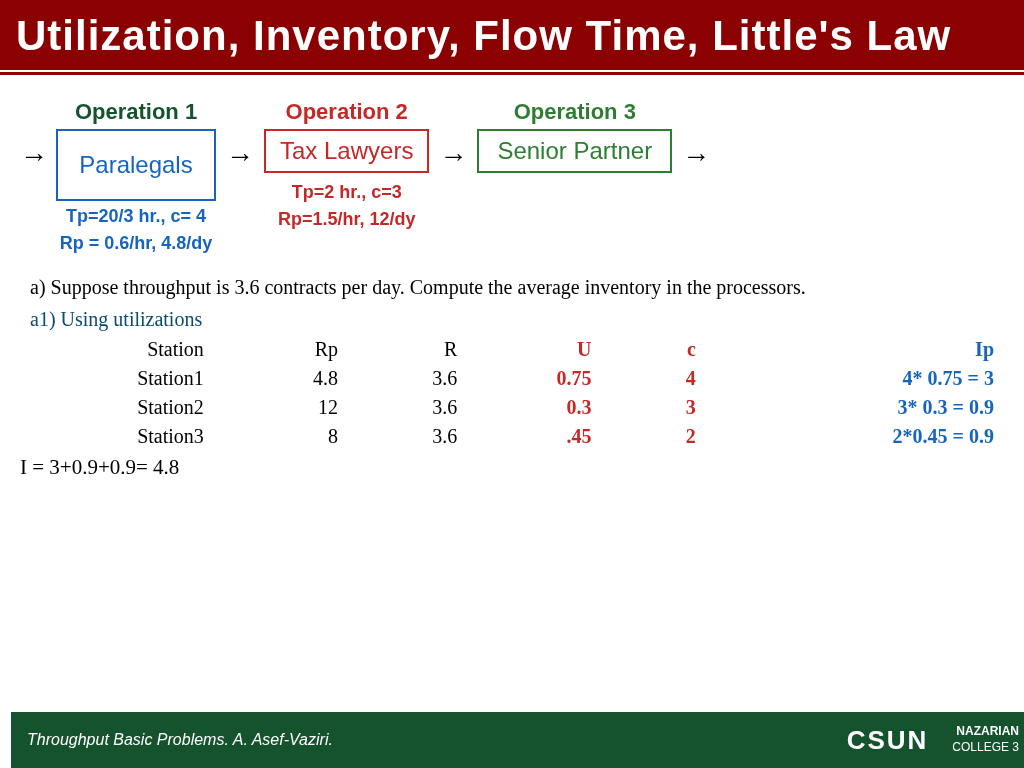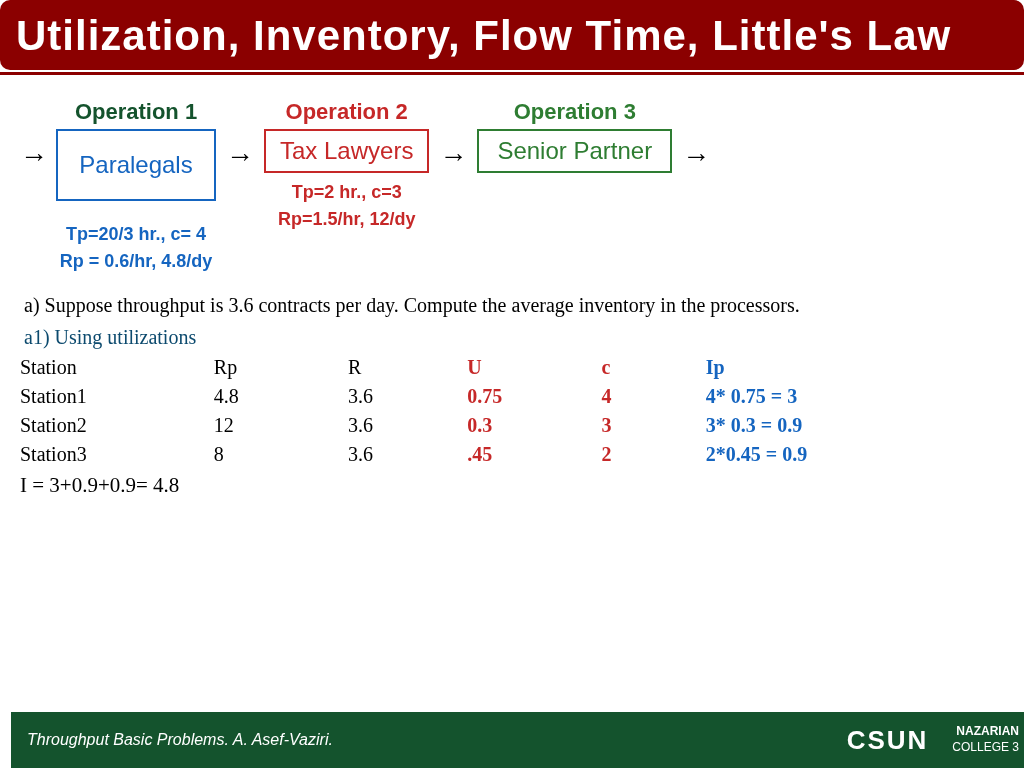--- a/index.html
+++ b/index.html
@@ -11,21 +11,20 @@
       overflow: hidden;
     }
 
     
     .header {
       background: #8B0000;
       padding: 10px 16px 8px 16px;
       min-height: 70px;
       display: flex;
       align-items: center;
-      border-radius: 10px;
     }
     .header-title {
       color: #ffffff;
       font-size: 42px;
       font-weight: 900;
       font-family: Impact, Arial Black, sans-serif;
       letter-spacing: 1px;
       line-height: 1.1;
     }
 
@@ -89,21 +88,21 @@
       padding: 6px 18px;
       min-width: 190px;
       text-align: center;
     }
 
     .op-stats-blue {
       color: #1565C0;
       font-size: 18px;
       font-weight: bold;
       font-family: Arial, sans-serif;
-      margin-top: 20px;
+      margin-top: 2px;
       text-align: center;
       line-height: 1.5;
     }
     .op-stats-red {
       color: #C62828;
       font-size: 18px;
       font-weight: bold;
       font-family: Arial, sans-serif;
       margin-top: 6px;
       text-align: center;
@@ -123,21 +122,21 @@
       font-size: 28px;
       color: #000;
       margin-top: 38px;
       margin: 38px 6px 0 6px;
       font-weight: bold;
       align-self: flex-start;
     }
 
     
     .question-section {
-      margin: 6px 0 4px 4px;
+      margin: 6px 0 4px 10px;
     }
     .question-text {
       font-size: 20px;
       font-family: Georgia, serif;
       color: #000;
       line-height: 1.45;
     }
     .question-label {
       font-size: 20px;
       font-family: Georgia, serif;
@@ -145,20 +144,21 @@
       margin-bottom: 2px;
     }
 
     
     .data-table {
       width: 100%;
       border-collapse: collapse;
       margin-top: 4px;
       font-family: Georgia, serif;
       font-size: 20px;
+      text-align: right;
     }
     .data-table td {
       padding: 3px 10px 3px 0;
       vertical-align: middle;
     }
     .data-table .col-station { width: 130px; }
     .data-table .col-rp      { width: 90px; }
     .data-table .col-r       { width: 80px; }
     .data-table .col-u       { width: 90px; color: #C62828; font-weight: bold; }
     .data-table .col-c       { width: 70px; color: #C62828; font-weight: bold; }

